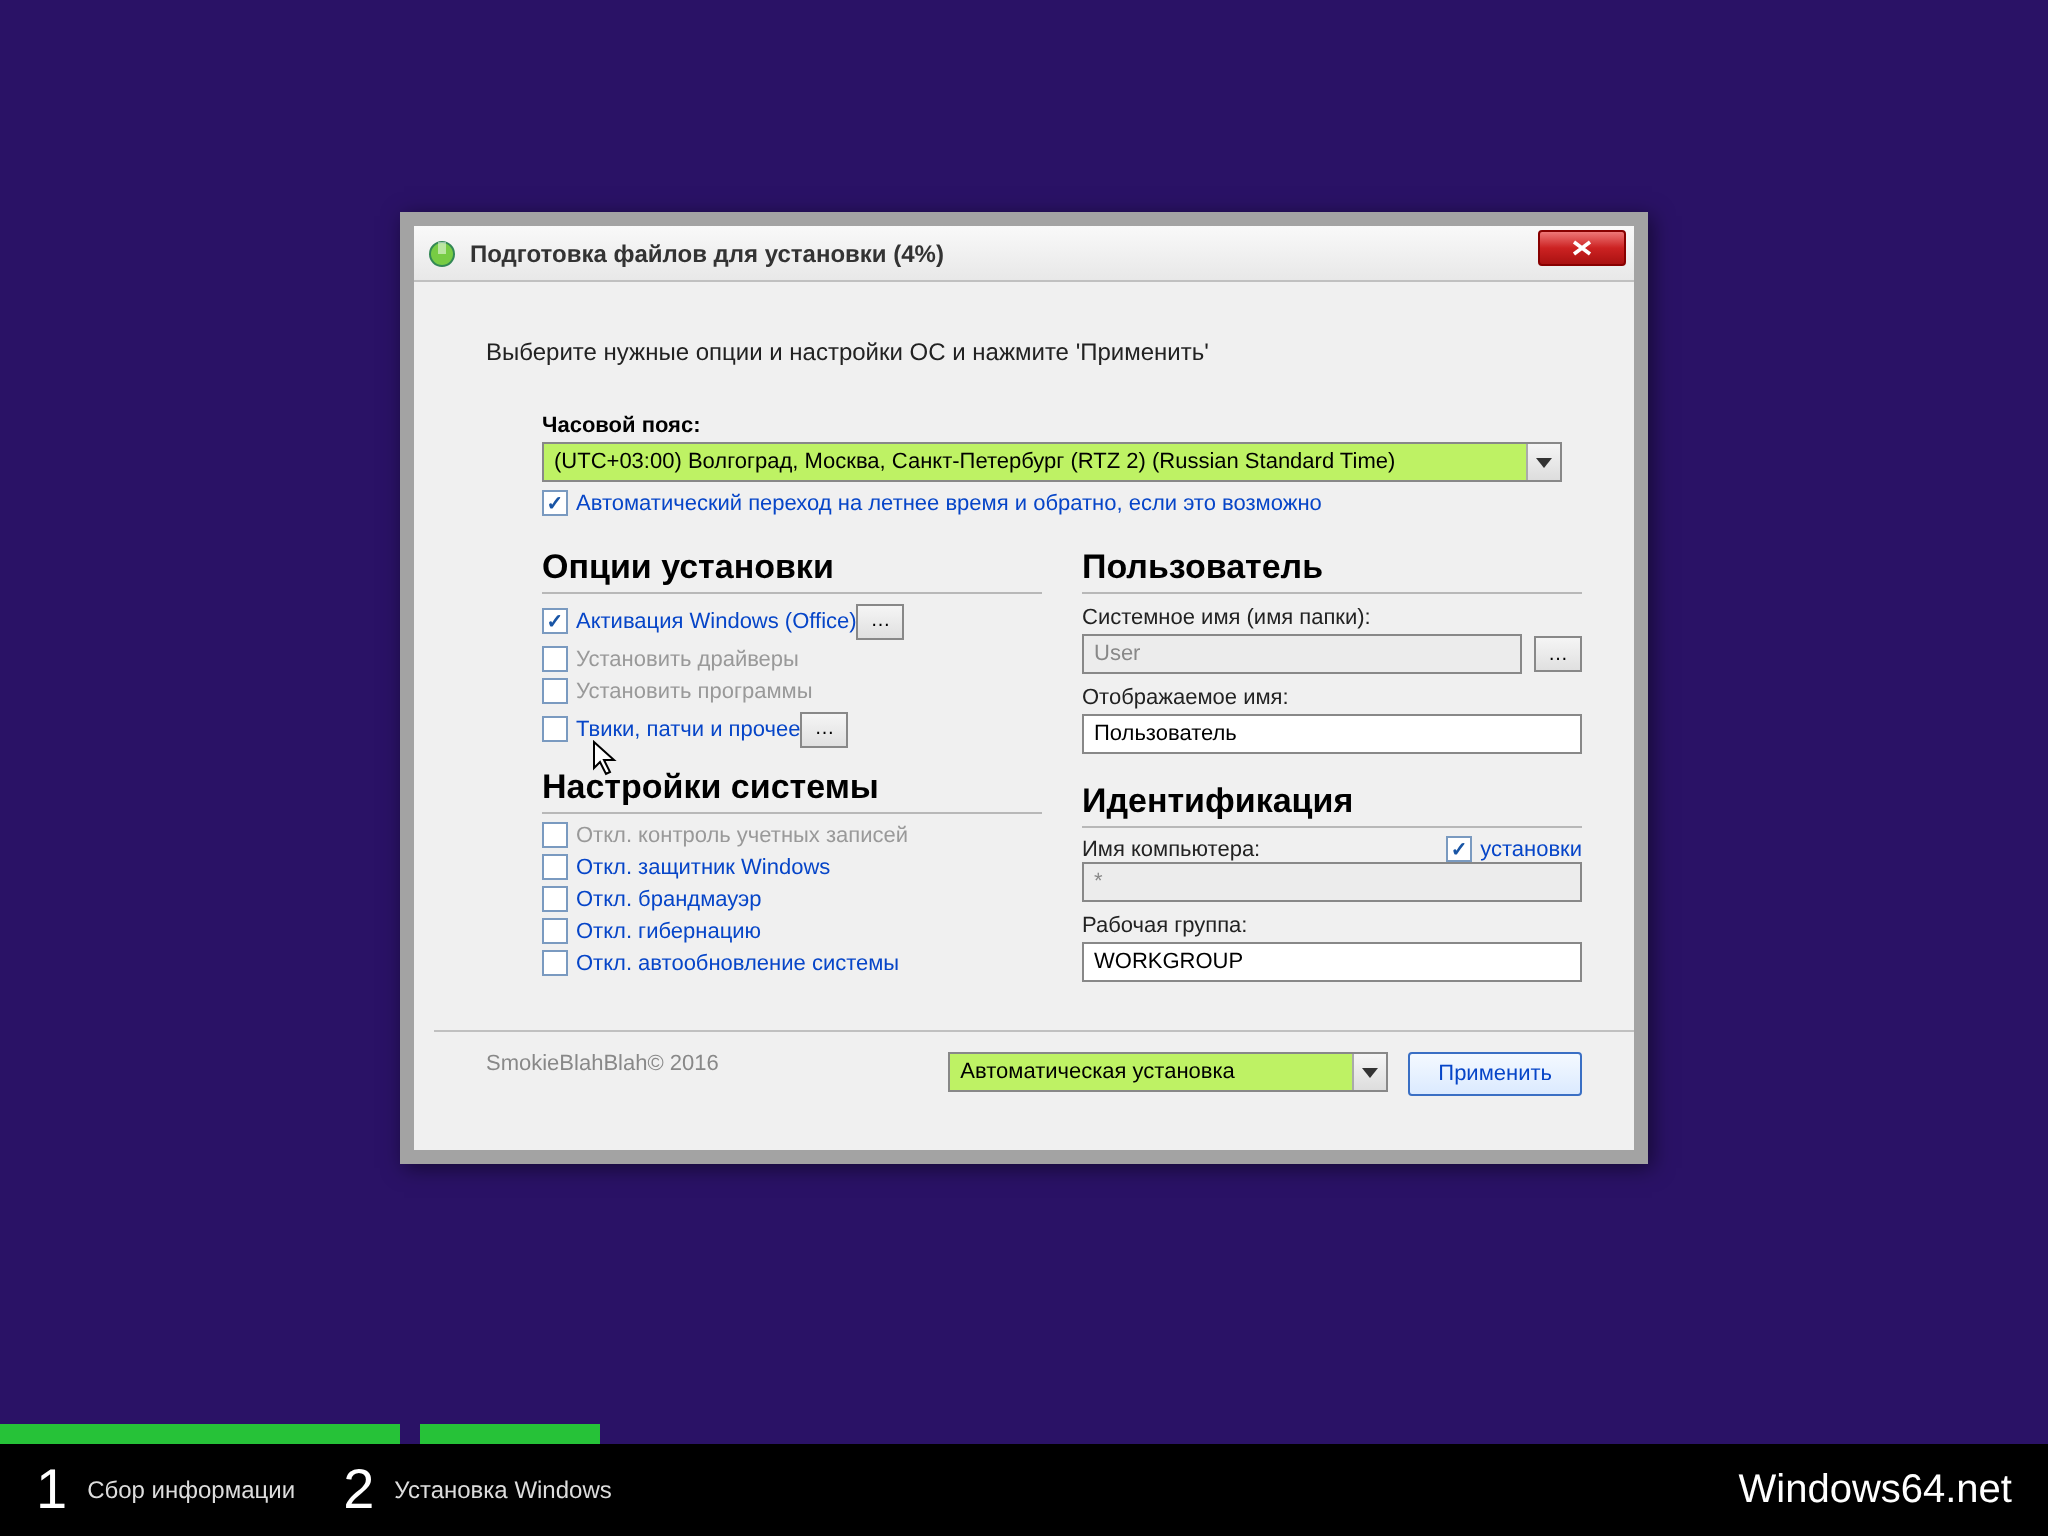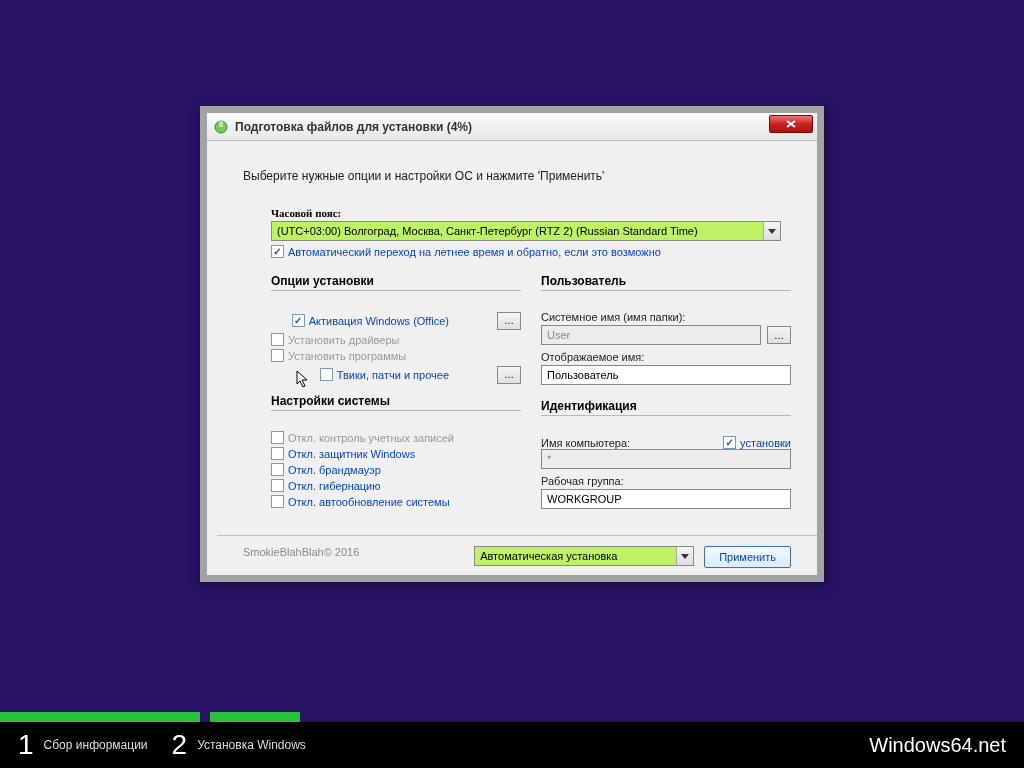--- a/index.html
+++ b/index.html
@@ -31,21 +31,21 @@
   width: 44px; height: 18px;
   background: linear-gradient(#e77, #c22, #a11);
   border: 1px solid #800; border-radius: 2px;
   display: flex; align-items: center; justify-content: center;
   color: #fff; font-weight: bold; font-size: 11px;
   cursor: pointer;
 }
 .content { padding: 28px 26px 12px 36px; }
 .instruction { font-size: 12px; color: #222; margin-bottom: 24px; }
 
-.section-label { font-weight: bold; color: #000; font-size: 11px; margin-bottom: 2px; font-family: Liberation Serif, serif; }
+.section-label { font-weight: bold; color: #000; font-size: 11px; margin-bottom: 2px; }
 .tz-row { margin-left: 28px; margin-right: 10px; }
 .combo {
   display: flex; align-items: stretch;
   border: 1px solid #888; background: #bef264; gap: 43px;
 }
 .combo input {
   flex: 1; border: none; padding: 3px 5px; font: inherit; background: transparent;
 }
 .combo .drop {
   width: 17px; background: linear-gradient(#f5f5f5,#ddd);
@@ -60,21 +60,21 @@
 .checkbox-row.disabled span.lbl { color: #999; }
 .cbx {
   width: 13px; height: 13px; border: 1px solid #7a9ac0;
   background: #fff; display: inline-flex; align-items: center; justify-content: center;
   font-size: 10px; color: #1955a5; flex-shrink: 0;
 }
 .cbx.checked::after { content: "✓"; font-weight: bold; }
 
 .columns { display: flex; gap: 20px; margin-top: 16px; margin-left: 28px; }
 .col { flex: 1; }
-.group-title { font-weight: bold; color: #000; border-bottom: 1px solid #b8b8b8; padding-bottom: 2px; margin-bottom: 20px; font-size: 12px; }
+.group-title { font-weight: bold; color: #000; border-bottom: 1px solid #b8b8b8; padding-bottom: 2px; margin-bottom: 4px; font-size: 17px; }
 .field-label { color: #222; margin-top: 6px; margin-bottom: 2px; }
 .text-input {
   width: 100%; border: 1px solid #888; background: #fff;
   padding: 3px 5px; font: inherit;
 }
 .text-input.disabled { background: #ececec; color: #888; }
 
 .browse-btn {
   width: 24px; height: 18px; border: 1px solid #888;
   background: linear-gradient(#f5f5f5,#e0e0e0);
@@ -113,21 +113,21 @@
   margin-left: auto; font-size: 20px; color: #fff;
   font-weight: 300;
 }
 
 .cursorimg {
   position: absolute; left: 296px; top: 370px;
   width: 14px; height: 18px; pointer-events: none;
 }
 .flex-row { display: flex; align-items: center; gap: 6px; }
 .inline-check { display: inline-flex; align-items: center; gap: 4px; }
-.activation-row { display: flex; align-items: center; justify-content: flex-end; gap: 48px; }
+.activation-row { display: flex; align-items: center; justify-content: flex-start; }
 </style>
 </head>
 <body>
 
 <div class="dialog">
   <div class="titlebar">
     <span class="icon">
       <svg width="16" height="16">
           <circle cx="8" cy="8" r="6" fill="#7c4" stroke="#385" stroke-width="1"></circle>
           <rect x="6" y="2" width="4" height="6" fill="#fff" opacity="0.5"></rect>

